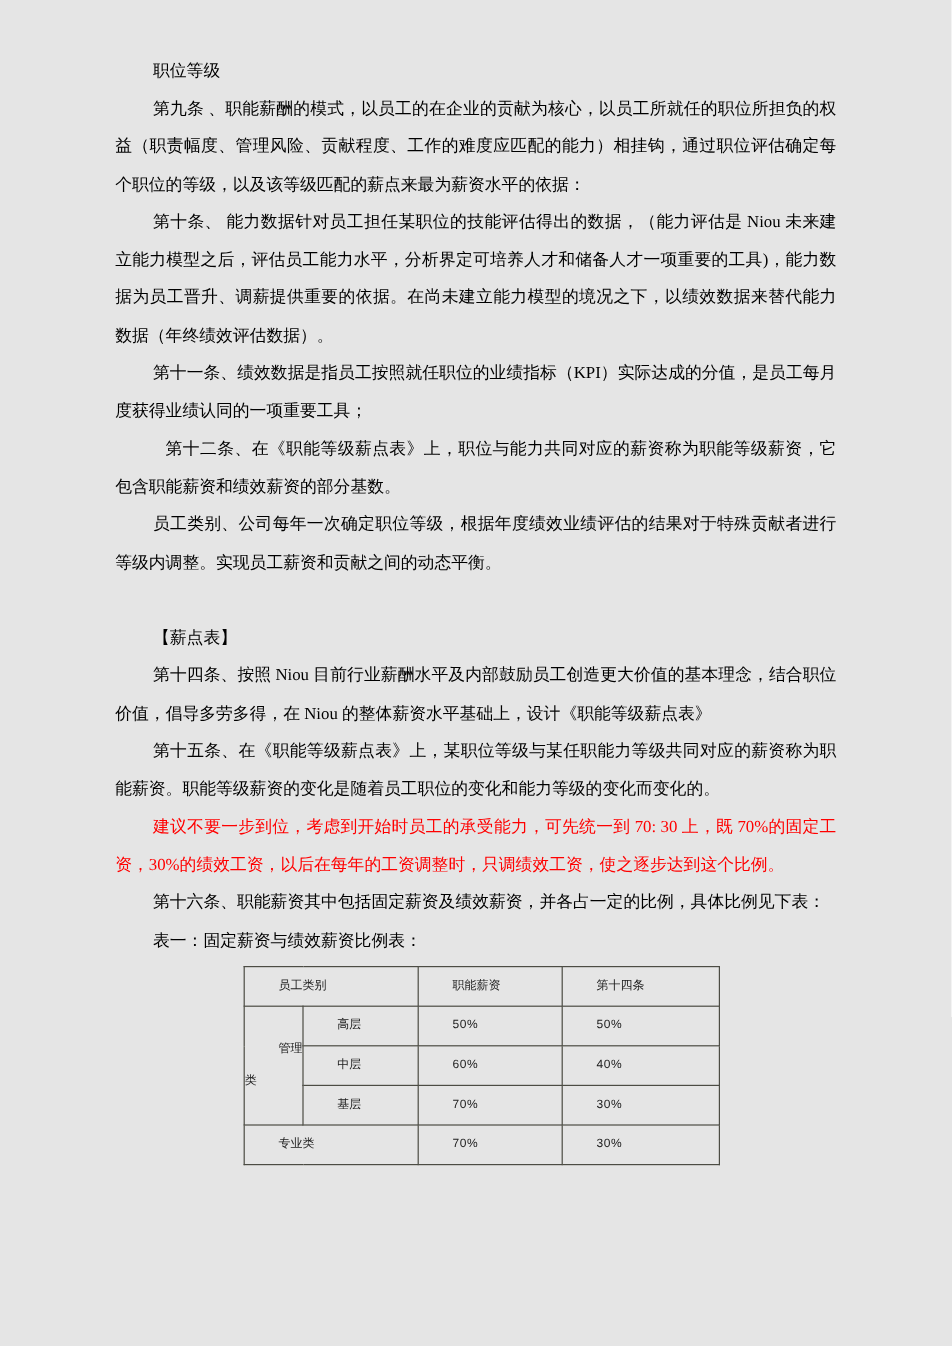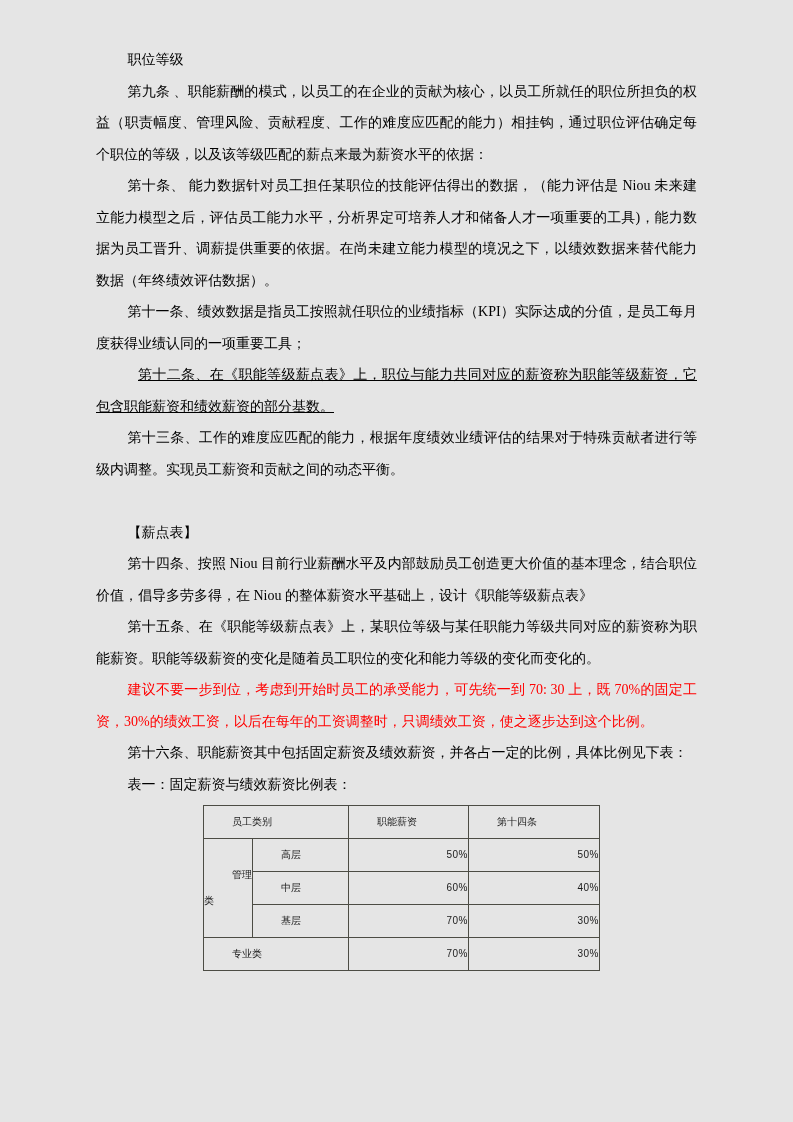--- a/index.html
+++ b/index.html
@@ -14,21 +14,21 @@
     line-height:31.5px;
     color:#000000;
     overflow:hidden;
   }
   .para{
     margin:0;
     text-align:justify;
     text-indent:2.25em;
     word-break:break-word;
   }
-  .para.deep-indent{text-indent:3em;text-decoration:underline;}
+  .para.deep-indent{text-indent:3em;}
   .para.red-note{color:#ff0000;}
   .blank-line{height:31.5px;}
   table.ratio-table{
     border-collapse:collapse;
     table-layout:fixed;
     width:396px;
     margin:5px 0 0 107px;
     font-size:10px;
     line-height:26px;
     color:#1a1a1a;
@@ -39,36 +39,35 @@
     text-align:left;
     text-indent:28px;
     padding:0;
     height:32px;
     word-break:break-all;
     overflow:hidden;
   }
   table.ratio-table td.pct{
     font-family:"Liberation Sans","DejaVu Sans",sans-serif;
     letter-spacing:0.5px;
-    text-align:right;
   }
   table.ratio-table td.group-cell{line-height:26px;}
 </style>
 </head>
 <body>
 
 <div class="page">
 
   <p class="para">职位等级</p>
 
   <p class="para">第九条 、职能薪酬的模式，以员工的在企业的贡献为核心，以员工所就任的职位所担负的权益（职责幅度、管理风险、贡献程度、工作的难度应匹配的能力）相挂钩，通过职位评估确定每个职位的等级，以及该等级匹配的薪点来最为薪资水平的依据：</p>
   <p class="para">第十条、 能力数据针对员工担任某职位的技能评估得出的数据，（能力评估是 Niou 未来建立能力模型之后，评估员工能力水平，分析界定可培养人才和储备人才一项重要的工具)，能力数据为员工晋升、调薪提供重要的依据。在尚未建立能力模型的境况之下，以绩效数据来替代能力数据（年终绩效评估数据）。</p>
   <p class="para">第十一条、绩效数据是指员工按照就任职位的业绩指标（KPI）实际达成的分值，是员工每月度获得业绩认同的一项重要工具；</p>
   <p class="para deep-indent">第十二条、在《职能等级薪点表》上，职位与能力共同对应的薪资称为职能等级薪资，它包含职能薪资和绩效薪资的部分基数。</p>
-  <p class="para">第十三条、工作的难度应匹配的能力，根据年度绩效业绩评估的结果对于特殊贡献者进行等级内调整。实现员工薪资和贡献之间的动态平衡。</p>
+  <p class="para">员工类别、公司每年一次确定职位等级，根据年度绩效业绩评估的结果对于特殊贡献者进行等级内调整。实现员工薪资和贡献之间的动态平衡。</p>
 
   <div class="blank-line"></div>
 
   <p class="para">【薪点表】</p>
 
   <p class="para">第十四条、按照 Niou 目前行业薪酬水平及内部鼓励员工创造更大价值的基本理念，结合职位价值，倡导多劳多得，在 Niou 的整体薪资水平基础上，设计《职能等级薪点表》</p>
   <p class="para">第十五条、在《职能等级薪点表》上，某职位等级与某任职能力等级共同对应的薪资称为职能薪资。职能等级薪资的变化是随着员工职位的变化和能力等级的变化而变化的。</p>
   <p class="para red-note">建议不要一步到位，考虑到开始时员工的承受能力，可先统一到 70: 30 上，既 70%的固定工资，30%的绩效工资，以后在每年的工资调整时，只调绩效工资，使之逐步达到这个比例。</p>
   <p class="para">第十六条、职能薪资其中包括固定薪资及绩效薪资，并各占一定的比例，具体比例见下表：</p>
   <p class="para">表一：固定薪资与绩效薪资比例表：</p>

